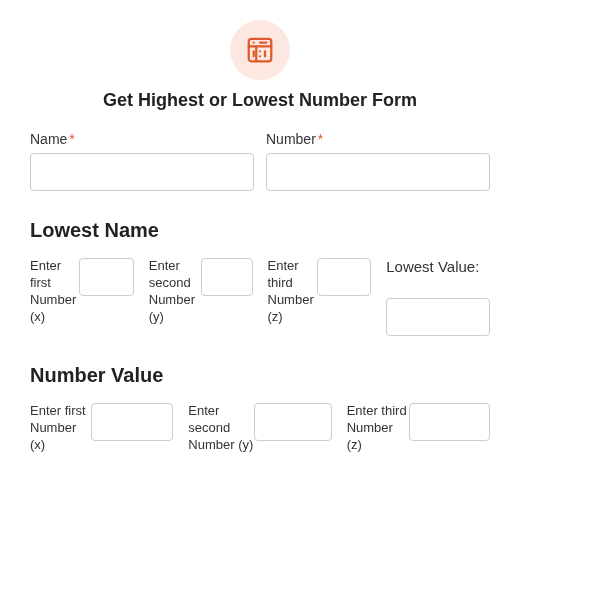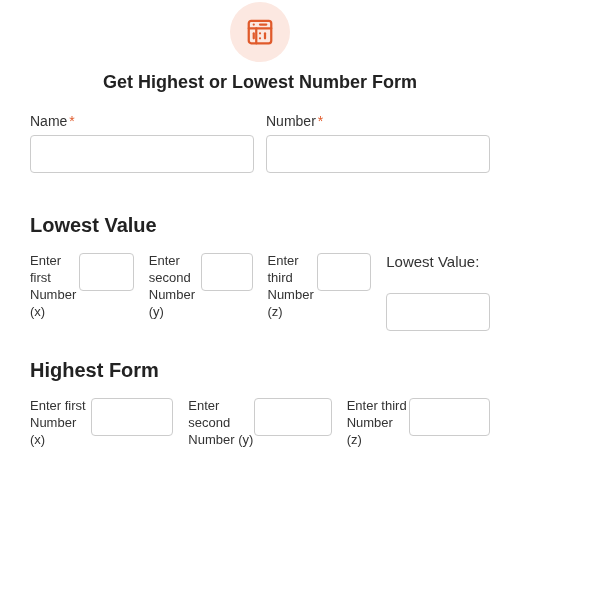--- a/index.html
+++ b/index.html
@@ -11,21 +11,21 @@
     body {
       font-family: Arial, sans-serif;
       background: #ffffff;
       width: 600px;
       min-height: 600px;
       overflow-x: hidden;
     }
 
     .page-container {
       width: 520px;
-      padding: 2px 30px;
+      padding: 20px 30px;
       background: #fff;
     }
 
     .header {
       display: flex;
       flex-direction: column;
       align-items: center;
       margin-bottom: 20px;
     }
 
@@ -47,21 +47,21 @@
 
     .page-title {
       font-size: 18px;
       font-weight: bold;
       color: #222;
     }
 
     .name-email-row {
       display: flex;
       gap: 12px;
-      margin-bottom: 41px;
+      margin-bottom: 28px;
     }
 
     .field-group {
       display: flex;
       flex-direction: column;
       flex: 1;
     }
 
     .field-label {
       font-size: 14px;
@@ -182,21 +182,21 @@
     </div>
     <div class="field-group">
       <label class="field-label">
         <span>Number</span><span class="required-star">*</span>
       </label>
       <input class="text-input" type="email" style="">
     </div>
   </div>
 
   <div class="section-block">
-    <h2 class="section-title">Lowest Value</h2>
+    <h2 class="section-title">Lowest Name</h2>
     <div class="number-row">
       <div class="number-field">
         <div class="number-field-label">Enter first Number (x)</div>
         <input class="number-input" type="number" style="">
       </div>
       <div class="number-field">
         <div class="number-field-label">Enter second Number (y)</div>
         <input class="number-input" type="number" style="">
       </div>
       <div class="number-field">
@@ -204,21 +204,21 @@
         <input class="number-input" type="number" style="">
       </div>
       <div class="result-field">
         <div class="result-label">Lowest Value:</div>
         <input class="result-input" type="text" readonly="" style="">
       </div>
     </div>
   </div>
 
   <div class="section-block">
-    <h2 class="section-title">Highest Form</h2>
+    <h2 class="section-title">Number Value</h2>
     <div class="number-row">
       <div class="number-field">
         <div class="number-field-label">Enter first Number (x)</div>
         <input class="number-input" type="number" style="">
       </div>
       <div class="number-field">
         <div class="number-field-label">Enter second Number (y)</div>
         <input class="number-input" type="number" style="">
       </div>
       <div class="number-field">

